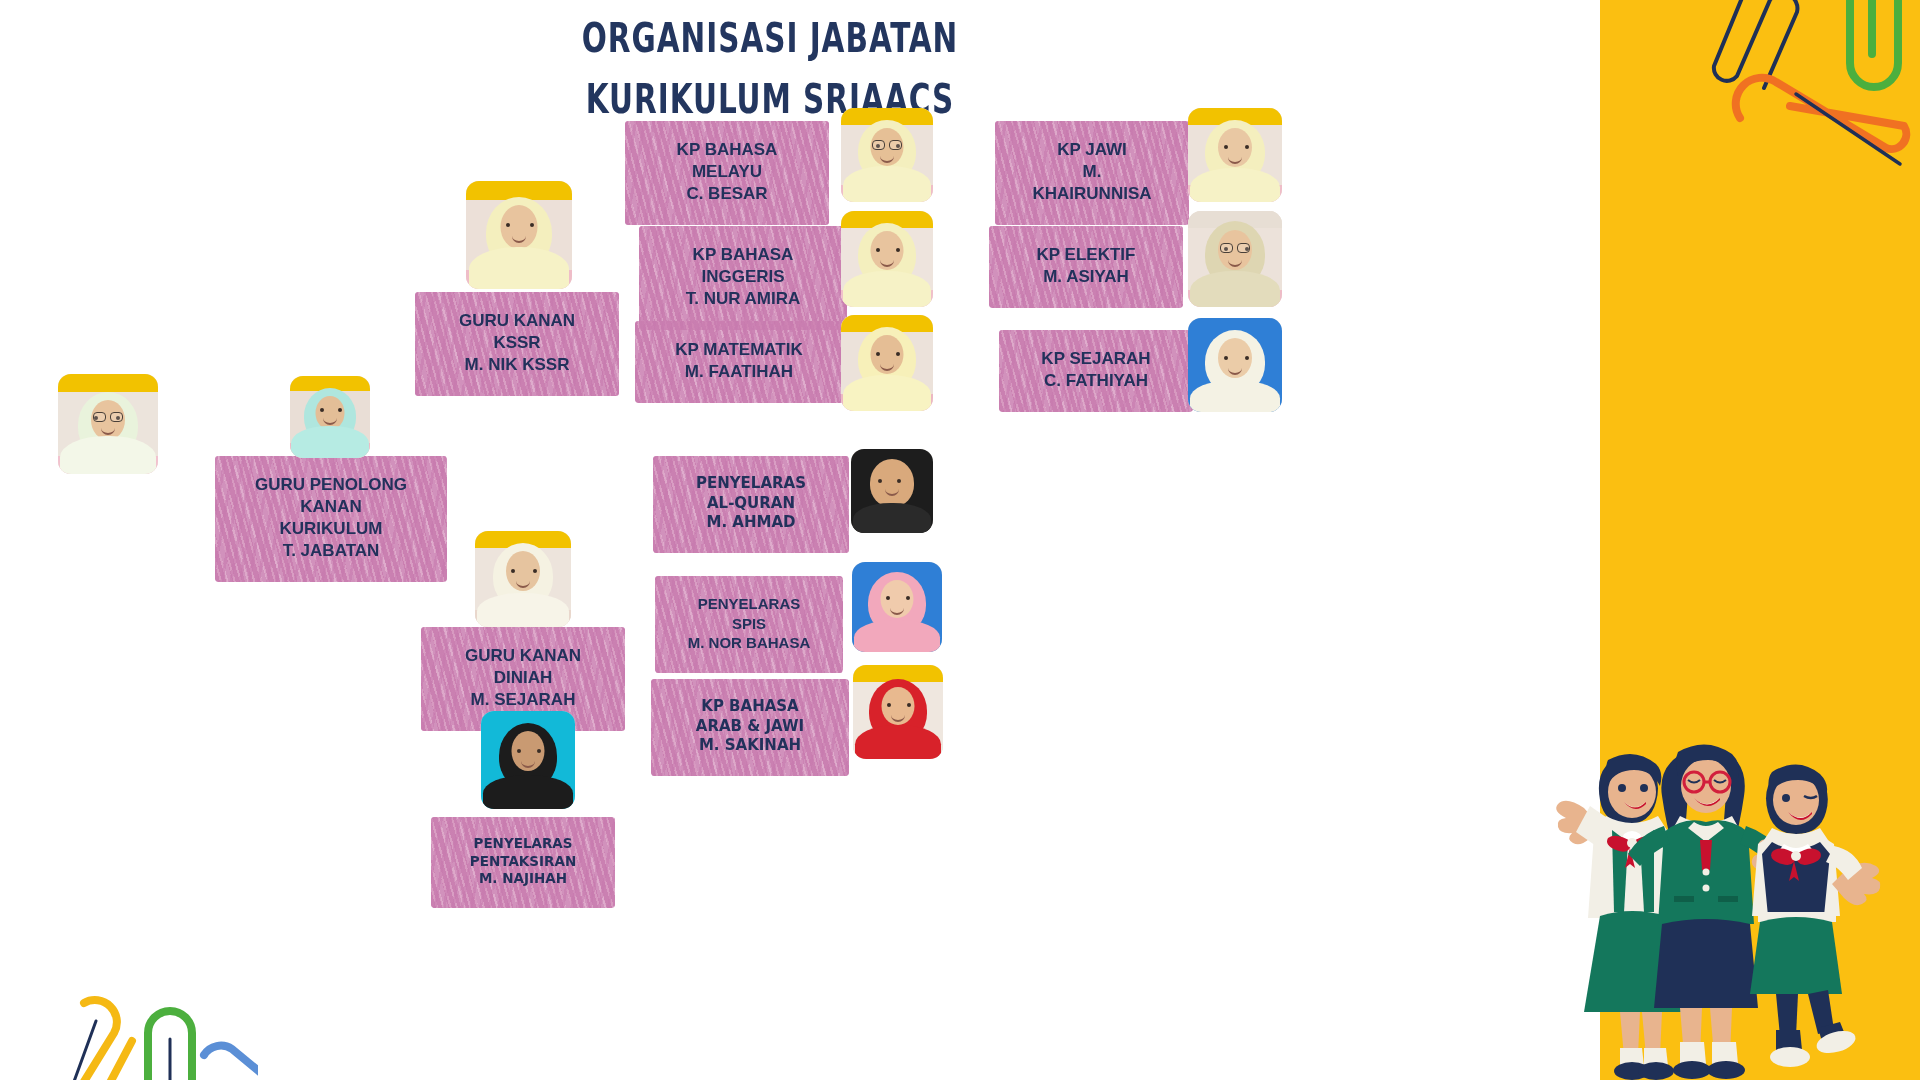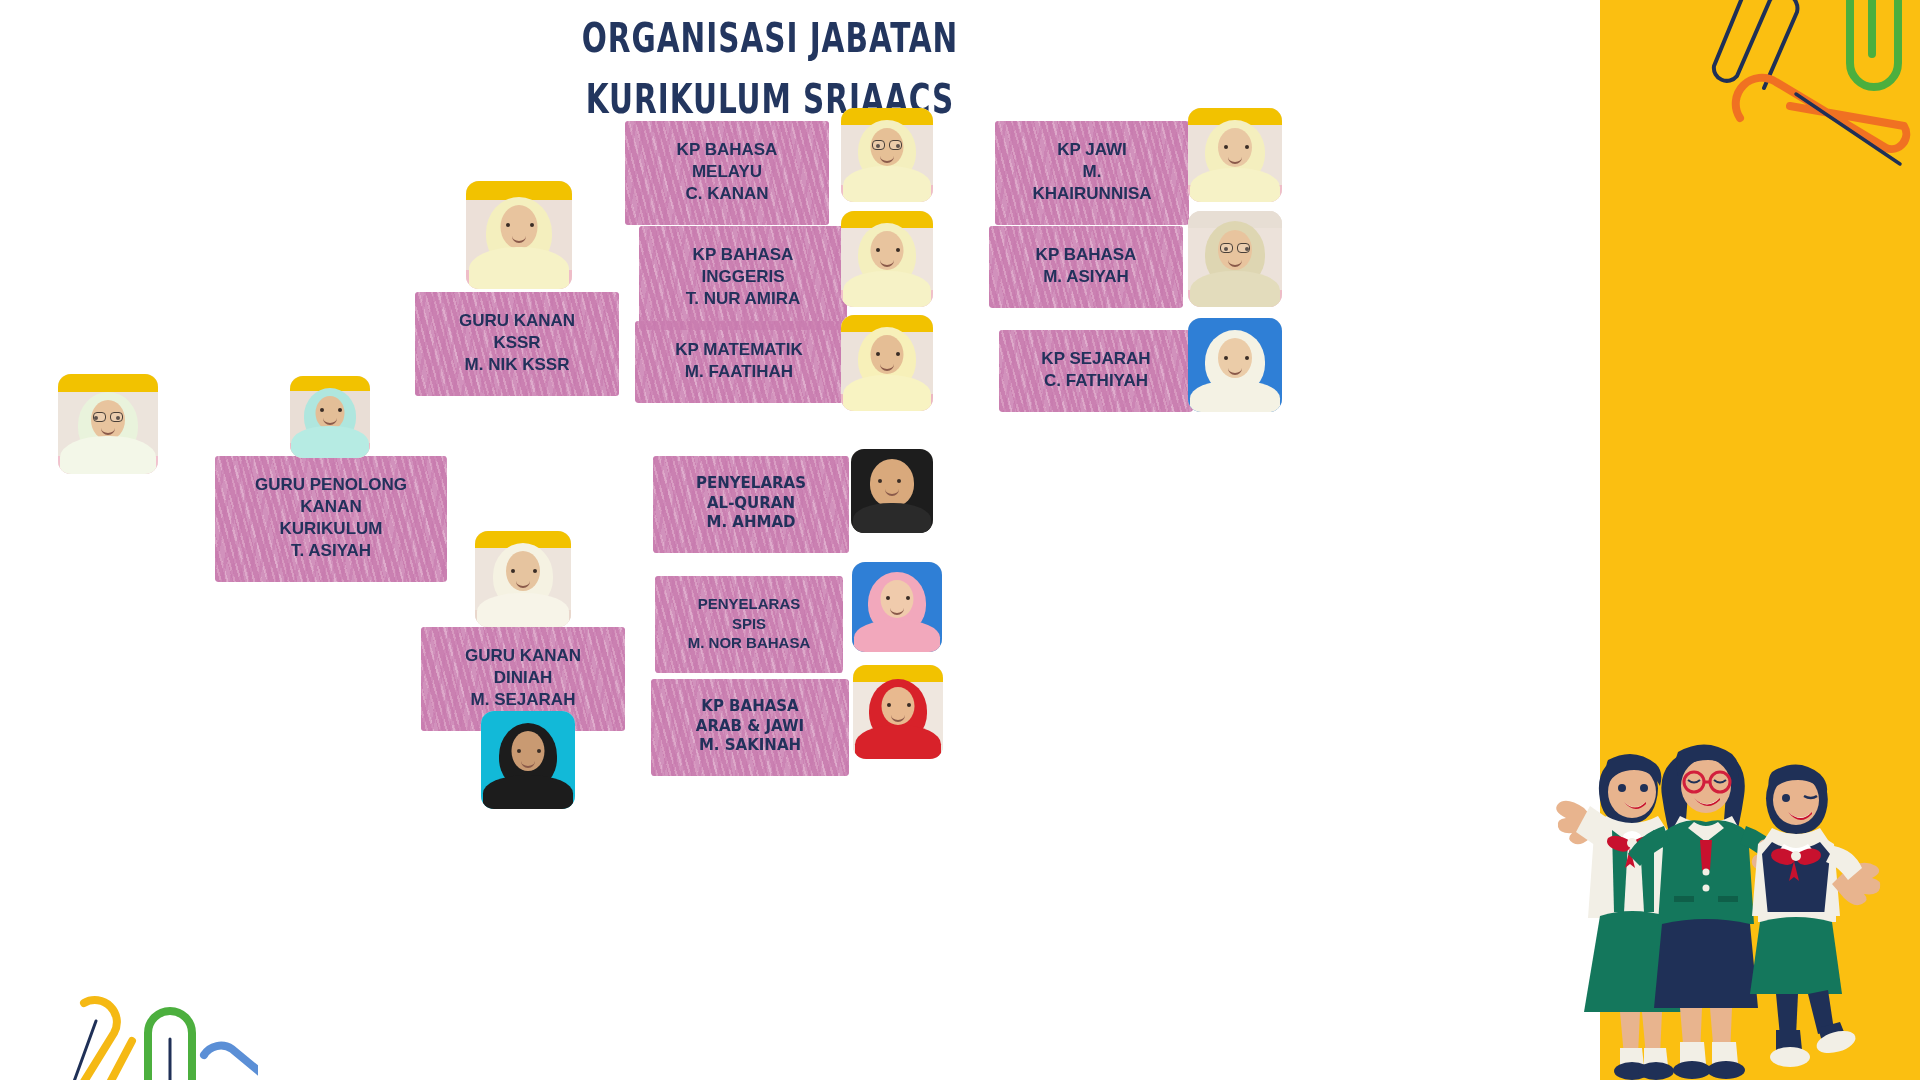--- a/index.html
+++ b/index.html
@@ -400,21 +400,21 @@
     <div class="smile" style="top:50px;"></div>
     <div class="body" style="top:64px; width:90px; height:38px; background:#1c1c1c;"></div>
   </div>
 
 
   <div class="node" style="left:224px; top:463px; width:214px;">
     <div class="label sz-md">
       <span class="lbl-text">
         <span>GURU PENOLONG KANAN</span><br>
         <span>KURIKULUM</span><br>
-        <span>T. ASIYAH</span>
+        <span>T. JABATAN</span>
       </span>
     </div>
   </div>
 
   <div class="node" style="left:424px; top:299px; width:186px;">
     <div class="label sz-md">
       <span class="lbl-text">
         <span>GURU KANAN KSSR</span><br>
         <span>M. NIK KSSR</span>
       </span>
@@ -423,26 +423,34 @@
 
   <div class="node" style="left:430px; top:634px; width:186px;">
     <div class="label sz-md">
       <span class="lbl-text">
         <span>GURU KANAN DINIAH</span><br>
         <span>M. SEJARAH</span>
       </span>
     </div>
   </div>
 
+  <div class="node" style="left:440px; top:824px; width:166px;">
+    <div class="label sz-xs lato">
+      <span class="lbl-text">
+        <span>PENYELARAS PENTAKSIRAN</span><br>
+        <span>M. NAJIHAH</span>
+      </span>
+    </div>
+  </div>
 
   <div class="node" style="left:634px; top:128px; width:186px;">
     <div class="label sz-md">
       <span class="lbl-text">
         <span>KP BAHASA MELAYU</span><br>
-        <span>C. KANAN</span>
+        <span>C. BESAR</span>
       </span>
     </div>
   </div>
 
   <div class="node" style="left:648px; top:233px; width:190px;">
     <div class="label sz-md">
       <span class="lbl-text">
         <span>KP BAHASA INGGERIS</span><br>
         <span>T. NUR AMIRA</span>
       </span>
@@ -463,21 +471,21 @@
       <span class="lbl-text">
         <span>KP JAWI</span><br>
         <span>M. KHAIRUNNISA</span>
       </span>
     </div>
   </div>
 
   <div class="node" style="left:998px; top:233px; width:176px;">
     <div class="label sz-md">
       <span class="lbl-text">
-        <span>KP BAHASA</span><br>
+        <span>KP ELEKTIF</span><br>
         <span>M. ASIYAH</span>
       </span>
     </div>
   </div>
 
   <div class="node" style="left:662px; top:463px; width:178px;">
     <div class="label sz-sm lato">
       <span class="lbl-text">
         <span>PENYELARAS AL-QURAN</span><br>
         <span>M. AHMAD</span>

